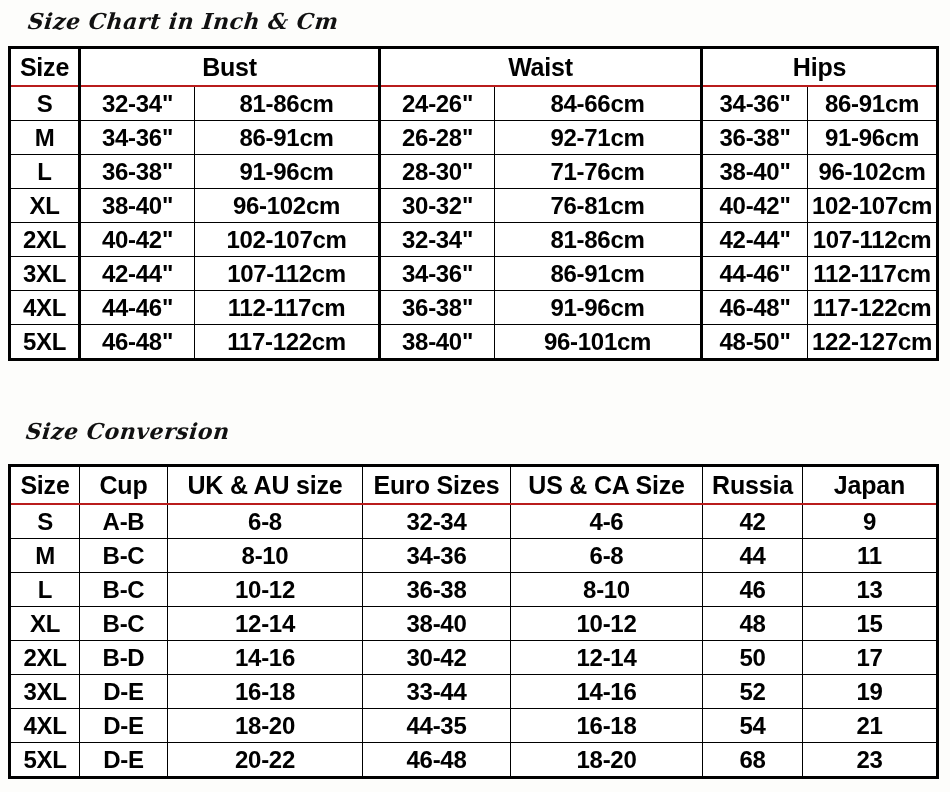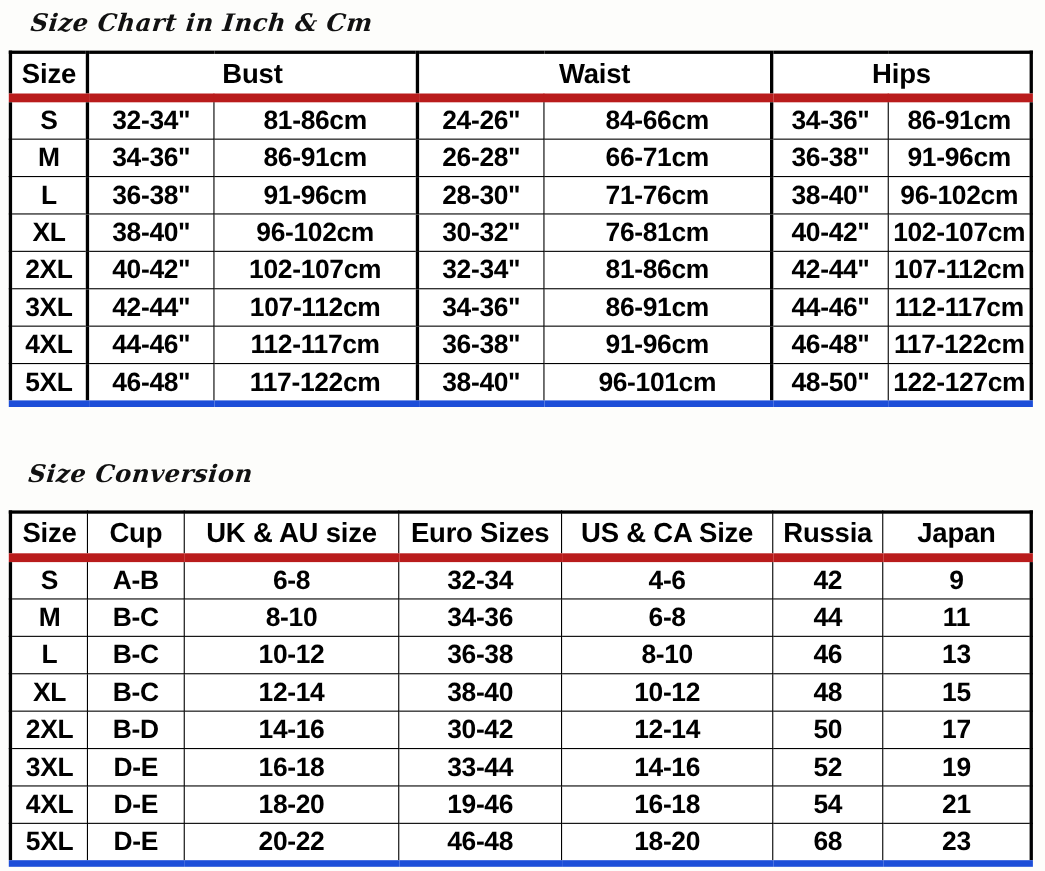--- a/index.html
+++ b/index.html
@@ -92,29 +92,29 @@
   }
 
   
   #table-measurements td,
   #table-conversion td {
     font-weight: 700;
   }
 
   
   .size-table thead th {
-    border-bottom: 8px solid #b91c1c;
+    border-bottom: 2px solid #b91c1c;
   }
 
   .grp-start {
     border-left: 3px solid #000000 !important;
   }
 
   .size-table tbody tr:last-child td {
-    border-bottom: 6px solid #1d4ed8;
+    border-bottom: 2px solid #1d4ed8;
   }
 </style>
 </head>
 <body>
 
 <div class="page">
 
   <div class="section-title" id="title-chart">Size Chart in Inch &amp; Cm</div>
 
   <table class="size-table" id="table-measurements">
@@ -143,21 +143,21 @@
           <td class="grp-start">24-26"</td>
           <td>84-66cm</td>
           <td class="grp-start">34-36"</td>
           <td>86-91cm</td>
         </tr>
         <tr>
           <td>M</td>
           <td class="grp-start">34-36"</td>
           <td>86-91cm</td>
           <td class="grp-start">26-28"</td>
-          <td>66-71cm</td>
+          <td>92-71cm</td>
           <td class="grp-start">36-38"</td>
           <td>91-96cm</td>
         </tr>
         <tr>
           <td>L</td>
           <td class="grp-start">36-38"</td>
           <td>91-96cm</td>
           <td class="grp-start">28-30"</td>
           <td>71-76cm</td>
           <td class="grp-start">38-40"</td>
@@ -286,21 +286,21 @@
           <td>16-18</td>
           <td>33-44</td>
           <td>14-16</td>
           <td>52</td>
           <td>19</td>
         </tr>
         <tr>
           <td>4XL</td>
           <td>D-E</td>
           <td>18-20</td>
-          <td>19-46</td>
+          <td>44-35</td>
           <td>16-18</td>
           <td>54</td>
           <td>21</td>
         </tr>
         <tr>
           <td>5XL</td>
           <td>D-E</td>
           <td>20-22</td>
           <td>46-48</td>
           <td>18-20</td>

